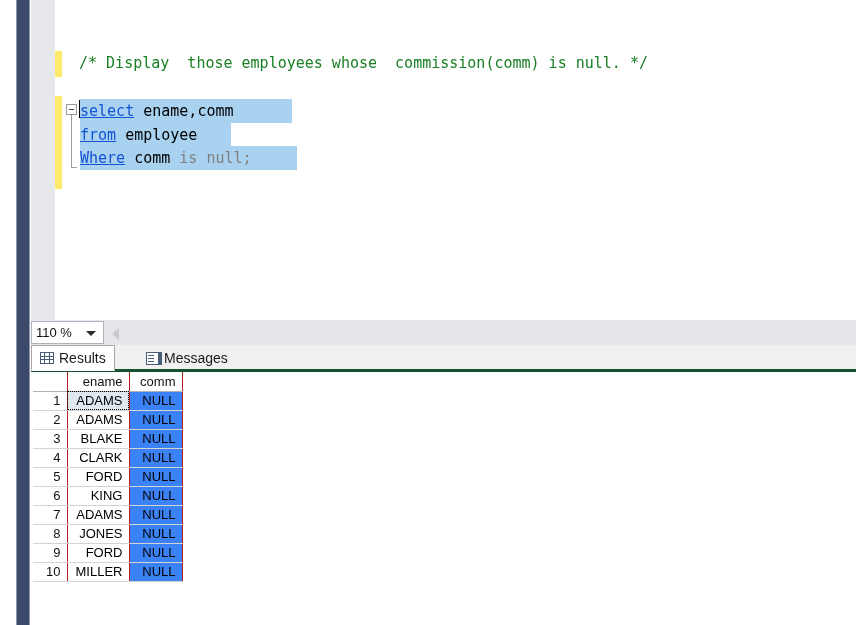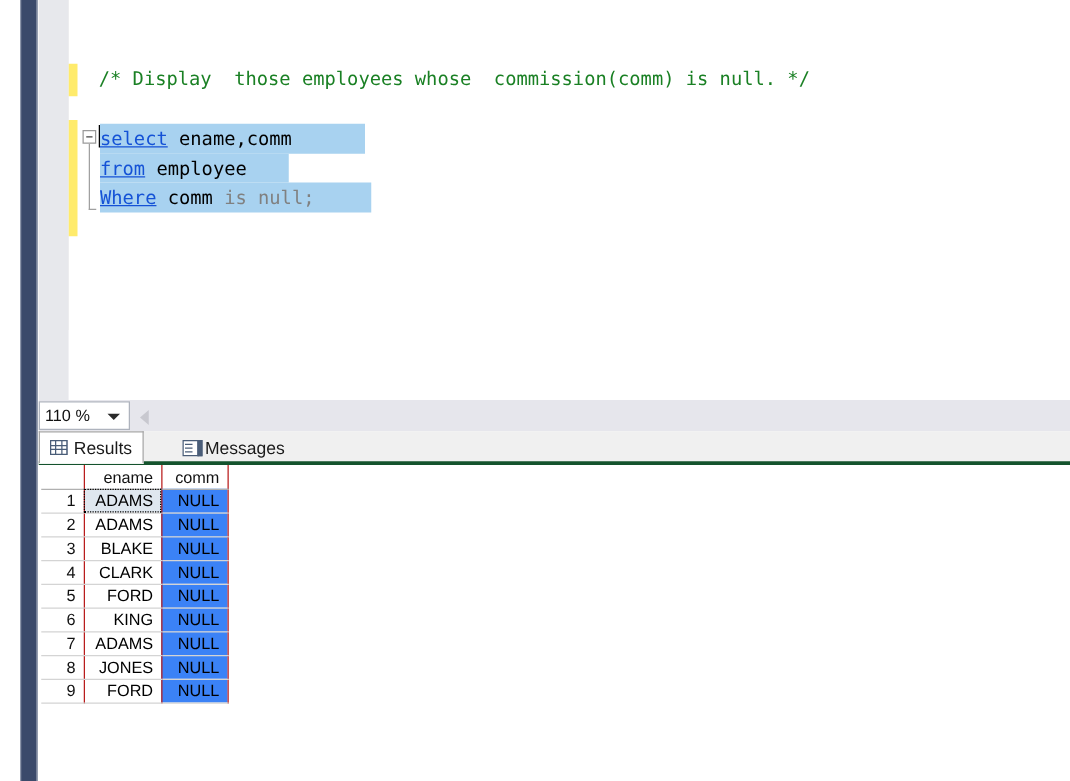--- a/index.html
+++ b/index.html
@@ -238,17 +238,22 @@
           <tr>
             <td class="rownum">8</td>
             <td class="v-ename">JONES</td>
             <td class="v-comm">NULL</td>
           </tr>
           <tr>
             <td class="rownum">9</td>
             <td class="v-ename">FORD</td>
             <td class="v-comm">NULL</td>
           </tr>
+          <tr>
+            <td class="rownum">10</td>
+            <td class="v-ename">MILLER</td>
+            <td class="v-comm">NULL</td>
+          </tr>
         </tbody>
     </table>
   </div>
 
 </div>
 
 </body></html>

